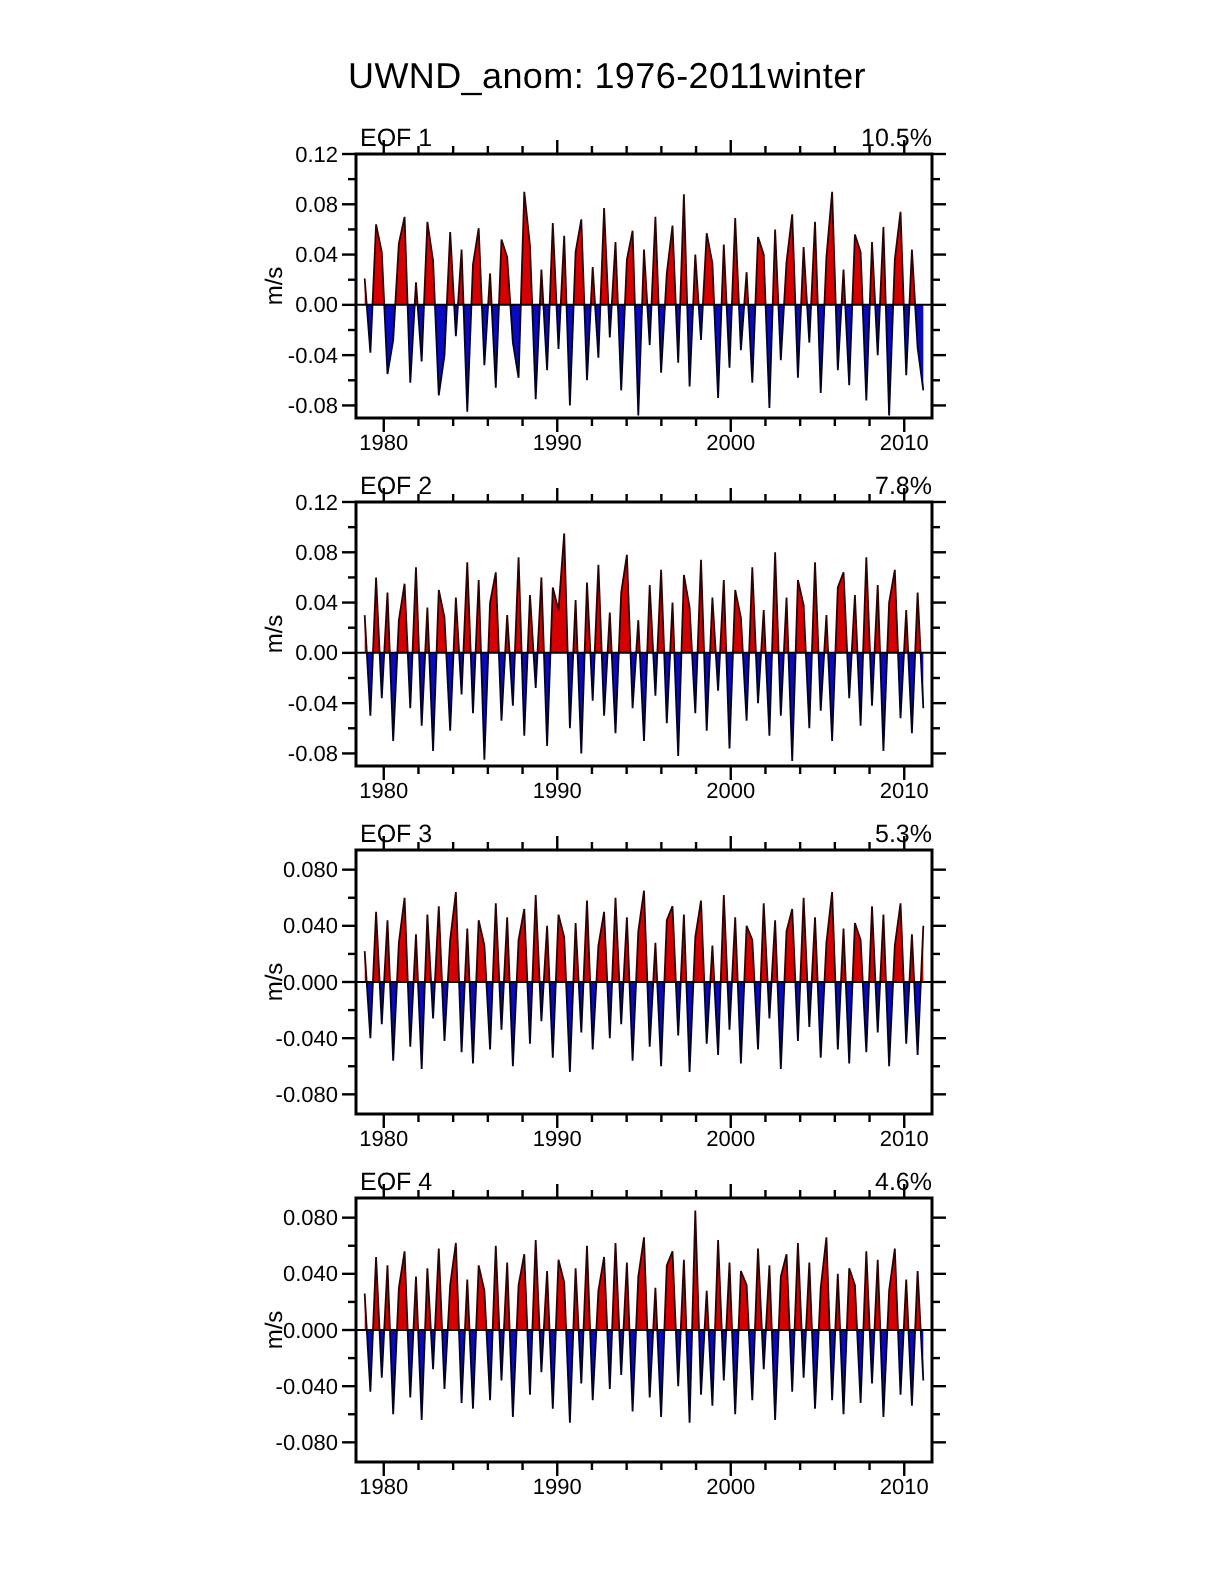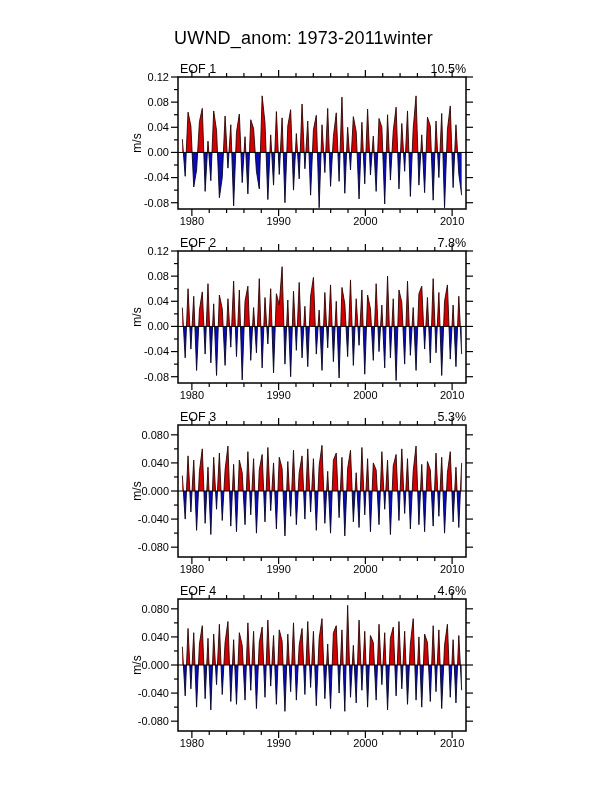--- a/index.html
+++ b/index.html
@@ -8,21 +8,21 @@
   .fig-title{position:absolute;top:28px;left:0;width:607px;text-align:center;
        font-size:18px;color:#000;letter-spacing:0.2px;}
   #panels{position:absolute;top:0;left:0;width:607px;height:787px;}
   #panels svg{position:absolute;left:0;}
   text{font-family:"Liberation Sans", sans-serif;fill:#000;}
 </style>
 </head>
 <body>
 
 <div class="fig">
-  <div class="fig-title">UWND_anom: 1973-2011winter</div>
+  <div class="fig-title">UWND_anom: 1976-2011winter</div>
   <div id="panels">
       <svg width="607" height="174" viewBox="0 0 607 174" style="top: 60px;">
         <defs>
           <clipPath id="cpA0">
             <rect x="178" y="17" width="288" height="75.42857142857143"></rect>
           </clipPath>
           <clipPath id="cpB0">
             <rect x="178" y="92.42857142857143" width="288" height="56.57142857142857"></rect>
           </clipPath>
         </defs>

